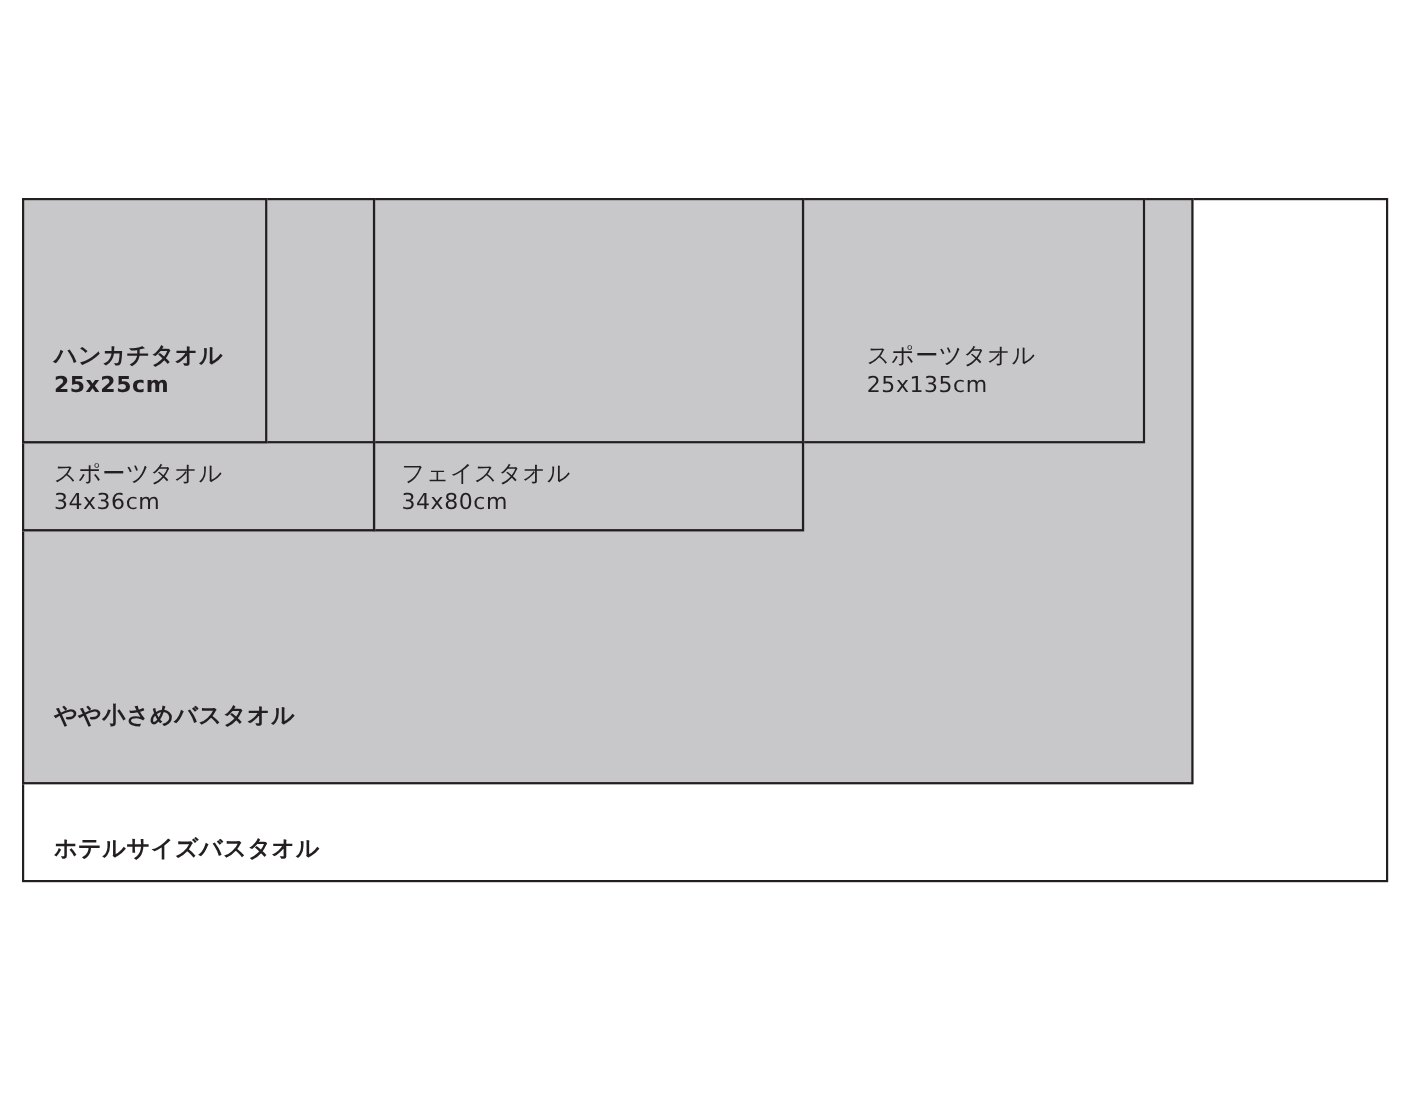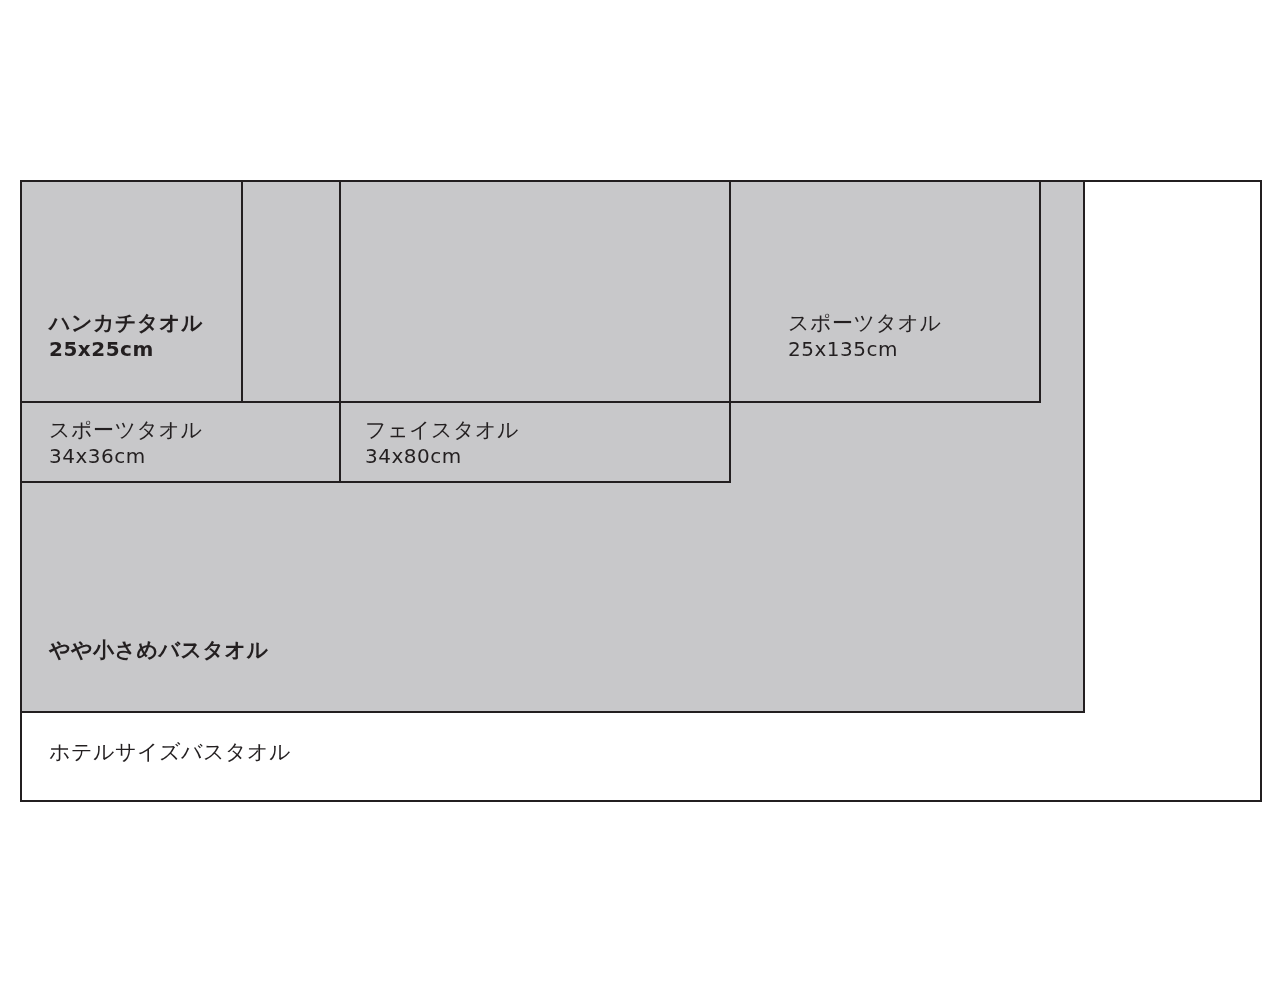--- a/index.html
+++ b/index.html
@@ -54,15 +54,15 @@
 
 <div class="label" style="left:365px; top:417px;">
   <span>フェイスタオル</span>
   <span class="dim">34x80cm</span>
 </div>
 
 <div class="label" style="left:49px; top:637px;font-weight:bold;">
   <span>やや小さめバスタオル</span>
 </div>
 
-<div class="label" style="left:49px; top:739px;">
+<div class="label" style="left:49px; top:758px;font-weight:bold;">
   <span>ホテルサイズバスタオル</span>
 </div>
 
 </body></html>

